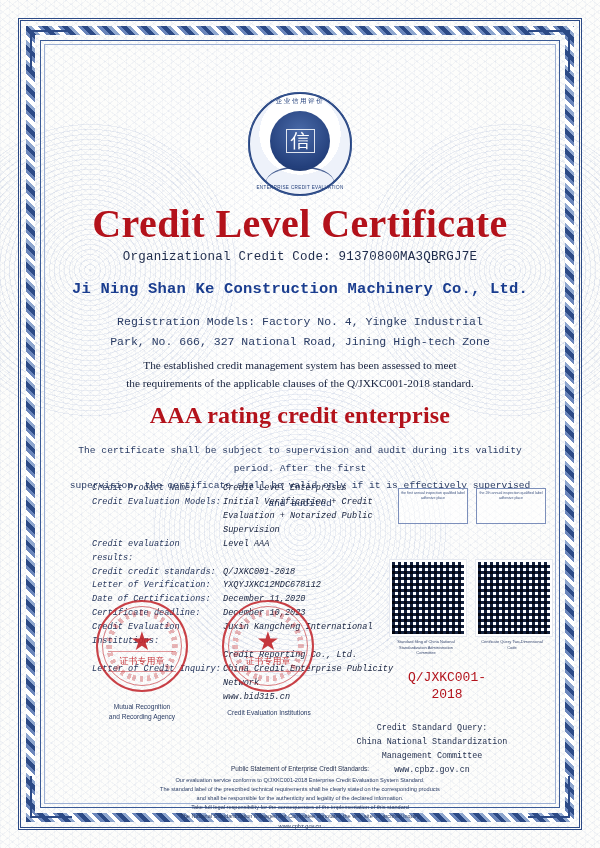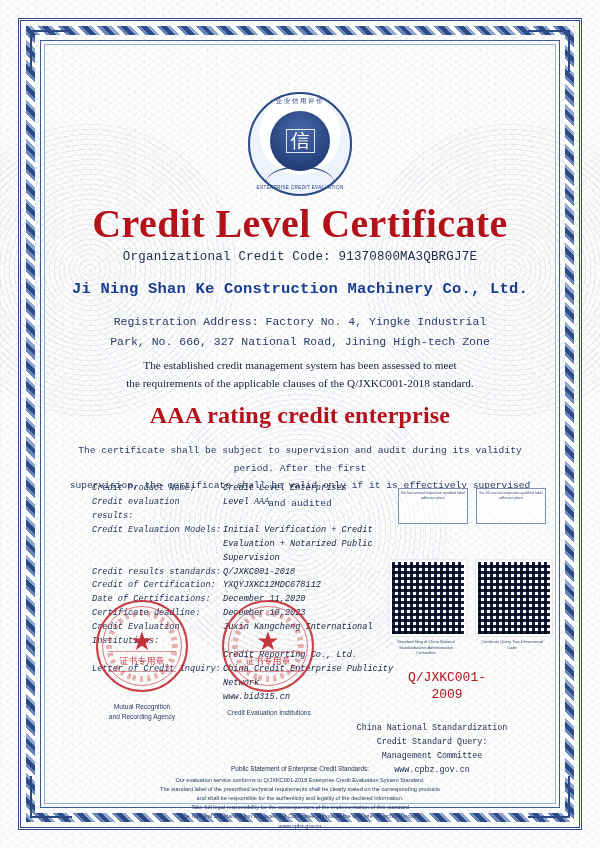--- a/index.html
+++ b/index.html
@@ -424,52 +424,52 @@
         <span class="glyph-box">信</span>
       </div>
       <div class="emblem-hands"></div>
       <div class="emblem-bottom-text">ENTERPRISE CREDIT EVALUATION</div>
     </div>
 
     <div class="main-title">Credit Level Certificate</div>
     <div class="code-line">Organizational Credit Code: 91370800MA3QBRGJ7E</div>
     <div class="company">Ji Ning Shan Ke Construction Machinery Co., Ltd.</div>
     <div class="address">
-      <div>Registration Address: Factory No. 4, Yingke Industrial</div>
+      <div>Registration Models: Factory No. 4, Yingke Industrial</div>
       <div>Park, No. 666, 327 National Road, Jining High-tech Zone</div>
     </div>
     <div class="statement">
       <div>The established credit management system has been assessed to meet</div>
       <div>the requirements of the applicable clauses of the Q/JXKC001-2018 standard.</div>
     </div>
     <div class="grade">AAA rating credit enterprise</div>
     <div class="validity">
       <div>The certificate shall be subject to supervision and audit during its validity period. After the first</div>
       <div>supervision, the certificate shall be valid only if it is effectively supervised and audited</div>
     </div>
 
     <div class="details">
       <div class="row">
         <div class="label">Credit Product Name;</div>
         <div class="value">Credit Level Enterprises</div>
       </div>
       <div class="row">
+        <div class="label">Credit Evaluation Models:</div>
+        <div class="value">Initial Verification + Credit Evaluation + Notarized Public Supervision</div>
+      </div>
+      <div class="row">
         <div class="label">Credit evaluation results:</div>
         <div class="value">Level AAA</div>
       </div>
       <div class="row">
-        <div class="label">Credit Evaluation Models:</div>
-        <div class="value">Initial Verification + Credit Evaluation + Notarized Public Supervision</div>
-      </div>
-      <div class="row">
-        <div class="label">Credit results standards:</div>
+        <div class="label">Credit credit standards:</div>
         <div class="value">Q/JXKC001-2018</div>
       </div>
       <div class="row">
-        <div class="label">Credit of Certification:</div>
+        <div class="label">Letter of Verification:</div>
         <div class="value">YXQYJXKC12MDC678112</div>
       </div>
       <div class="row">
         <div class="label">Date of Certifications:</div>
         <div class="value">December 11,2020</div>
       </div>
       <div class="row">
         <div class="label">Certificate deadline:</div>
         <div class="value">December 10,2023</div>
       </div>
@@ -525,26 +525,26 @@
     <div class="seal-caption" id="seal1cap">
       <div>Mutual Recognition</div>
       <div>and Recording Agency</div>
     </div>
     <div class="seal-caption" id="seal2cap">
       <div>Credit Evaluation Institutions</div>
     </div>
 
     <div class="cert-number">
       <div>Q/JXKC001-</div>
-      <div>2009</div>
+      <div>2018</div>
     </div>
 
     <div class="issuer">
+      <div>Credit Standard Query:</div>
       <div>China National Standardization</div>
-      <div>Credit Standard Query:</div>
       <div>Management Committee</div>
       <div>www.cpbz.gov.cn</div>
     </div>
 
     <div class="footer">
       <div class="f-title">Public Statement of Enterprise Credit Standards:</div>
       <div>Our evaluation service conforms to Q/JXKC001-2018 Enterprise Credit Evaluation System Standard.</div>
       <div>The standard label of the prescribed technical requirements shall be clearly stated on the corresponding products</div>
       <div>and shall be responsible for the authenticity and legality of the declared information.</div>
       <div>Take full legal responsibility for the consequences of the implementation of this standard</div>

